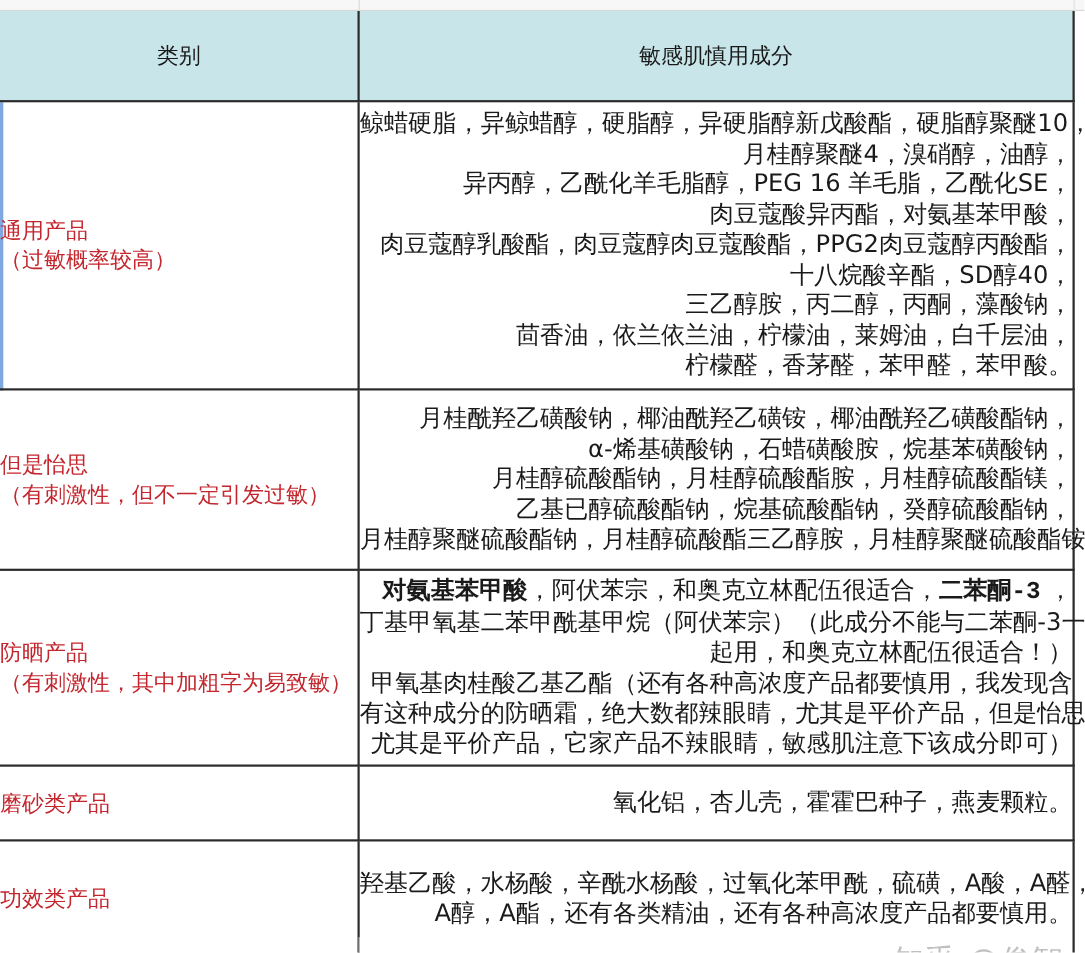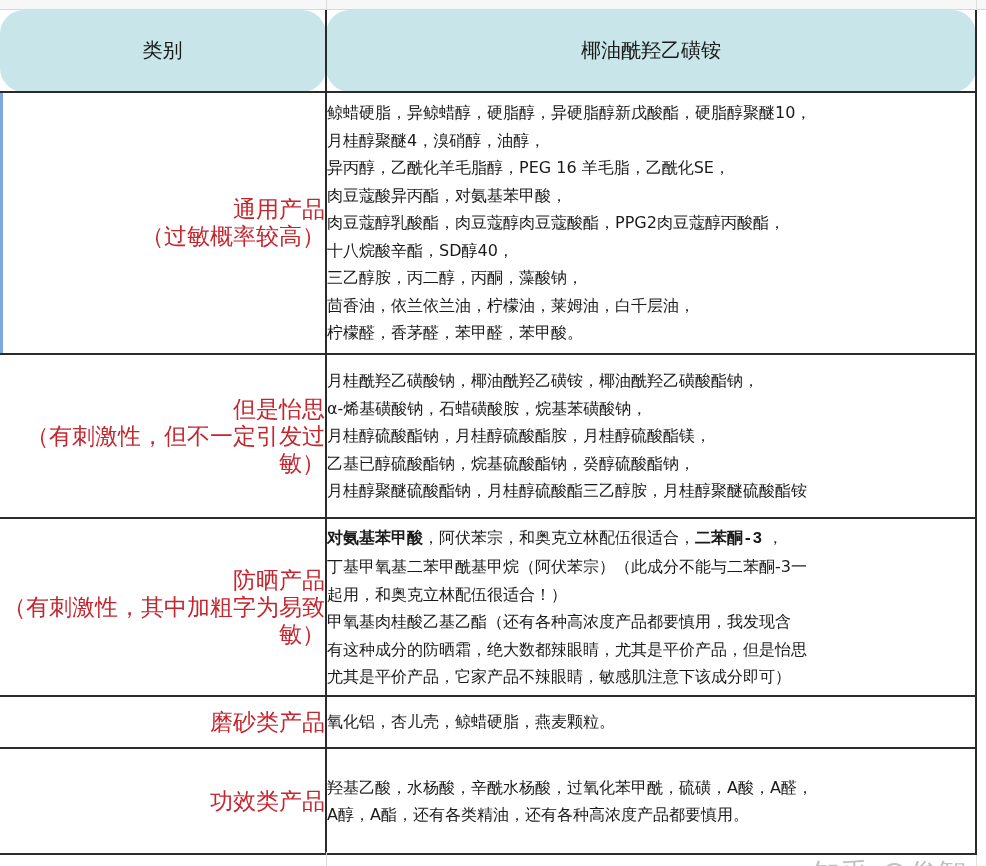--- a/index.html
+++ b/index.html
@@ -49,45 +49,45 @@
       position: absolute;
       left: 0; top: 10px;
       border-collapse: collapse;
       table-layout: fixed;
       width: 976px;
     }
     table.sheet td, table.sheet th {
       border: 2px solid #2b2b2b;
       padding: 0;
     }
-    table.sheet tr:first-child th { border-top: none; border-radius: 24px; }
+    table.sheet tr:first-child th { border-top: none; }
     table.sheet td:first-child, table.sheet th:first-child { border-left: none; }
     th.hdr {
       background: #c8e6ea;
       height: 81px;
       font-size: 20px;
       font-weight: normal;
       color: #1a1a1a;
       text-align: center;
       vertical-align: middle;
     }
     td.cat {
       color: #c4262e;
-      font-size: 23px;
-      text-align: right;
+      font-size: 20px;
+      text-align: left;
       vertical-align: middle;
       line-height: 27px;
     }
     td.content {
       color: #1a1a1a;
-      font-size: 16px;
+      font-size: 22px;
       line-height: 27.5px;
       padding: 4px 0 4px 11px;
       vertical-align: middle;
-      text-align: left;
+      text-align: right;
       white-space: nowrap;
       border-radius: 29px;
     }
     td.content .line { display: block; }
     td.content b { font-weight: bold; font-family: Liberation Mono, monospace; }
     .watermark {
       position: absolute;
       left: 812px; top: 855px;
       font-size: 28px;
       color: rgba(140,140,140,0.55);
@@ -105,21 +105,21 @@
 <div class="left-accent"></div>
 
 <table class="sheet">
   <colgroup>
     <col style="width:326px">
     <col style="width:650px">
   </colgroup>
   <tbody>
       <tr>
     <th class="hdr">类别</th>
-    <th class="hdr">椰油酰羟乙磺铵</th>
+    <th class="hdr">敏感肌慎用成分</th>
   </tr>
 
   <tr style="height:262px;">
     <td class="cat">
       <span style="display:block">通用产品</span>
       <span style="display:block">（过敏概率较高）</span>
     </td>
     <td class="content">
       <span class="line">鲸蜡硬脂，异鲸蜡醇，硬脂醇，异硬脂醇新戊酸酯，硬脂醇聚醚10，</span>
       <span class="line">月桂醇聚醚4，溴硝醇，油醇，</span>
@@ -155,26 +155,26 @@
     <td class="content">
       <span class="line"><b>对氨基苯甲酸</b><span>，阿伏苯宗，和奥克立林配伍很适合，</span><b>二苯酮-3</b><span> ，</span></span>
       <span class="line">丁基甲氧基二苯甲酰基甲烷（阿伏苯宗）（此成分不能与二苯酮-3一</span>
       <span class="line">起用，和奥克立林配伍很适合！）</span>
       <span class="line">甲氧基肉桂酸乙基乙酯（还有各种高浓度产品都要慎用，我发现含</span>
       <span class="line">有这种成分的防晒霜，绝大数都辣眼睛，尤其是平价产品，但是怡思</span>
       <span class="line">尤其是平价产品，它家产品不辣眼睛，敏感肌注意下该成分即可）</span>
     </td>
   </tr>
 
-  <tr style="height:52px;">
+  <tr style="height:68px;">
     <td class="cat">
       <span style="display:block">磨砂类产品</span>
     </td>
     <td class="content">
-      <span class="line">氧化铝，杏儿壳，鲸蜡硬脂，燕麦颗粒。</span>
+      <span class="line">氧化铝，杏儿壳，霍霍巴种子，燕麦颗粒。</span>
     </td>
   </tr>
 
   <tr style="height:106px;">
     <td class="cat">
       <span style="display:block">功效类产品</span>
     </td>
     <td class="content">
       <span class="line">羟基乙酸，水杨酸，辛酰水杨酸，过氧化苯甲酰，硫磺，A酸，A醛，</span>
       <span class="line">A醇，A酯，还有各类精油，还有各种高浓度产品都要慎用。</span>

